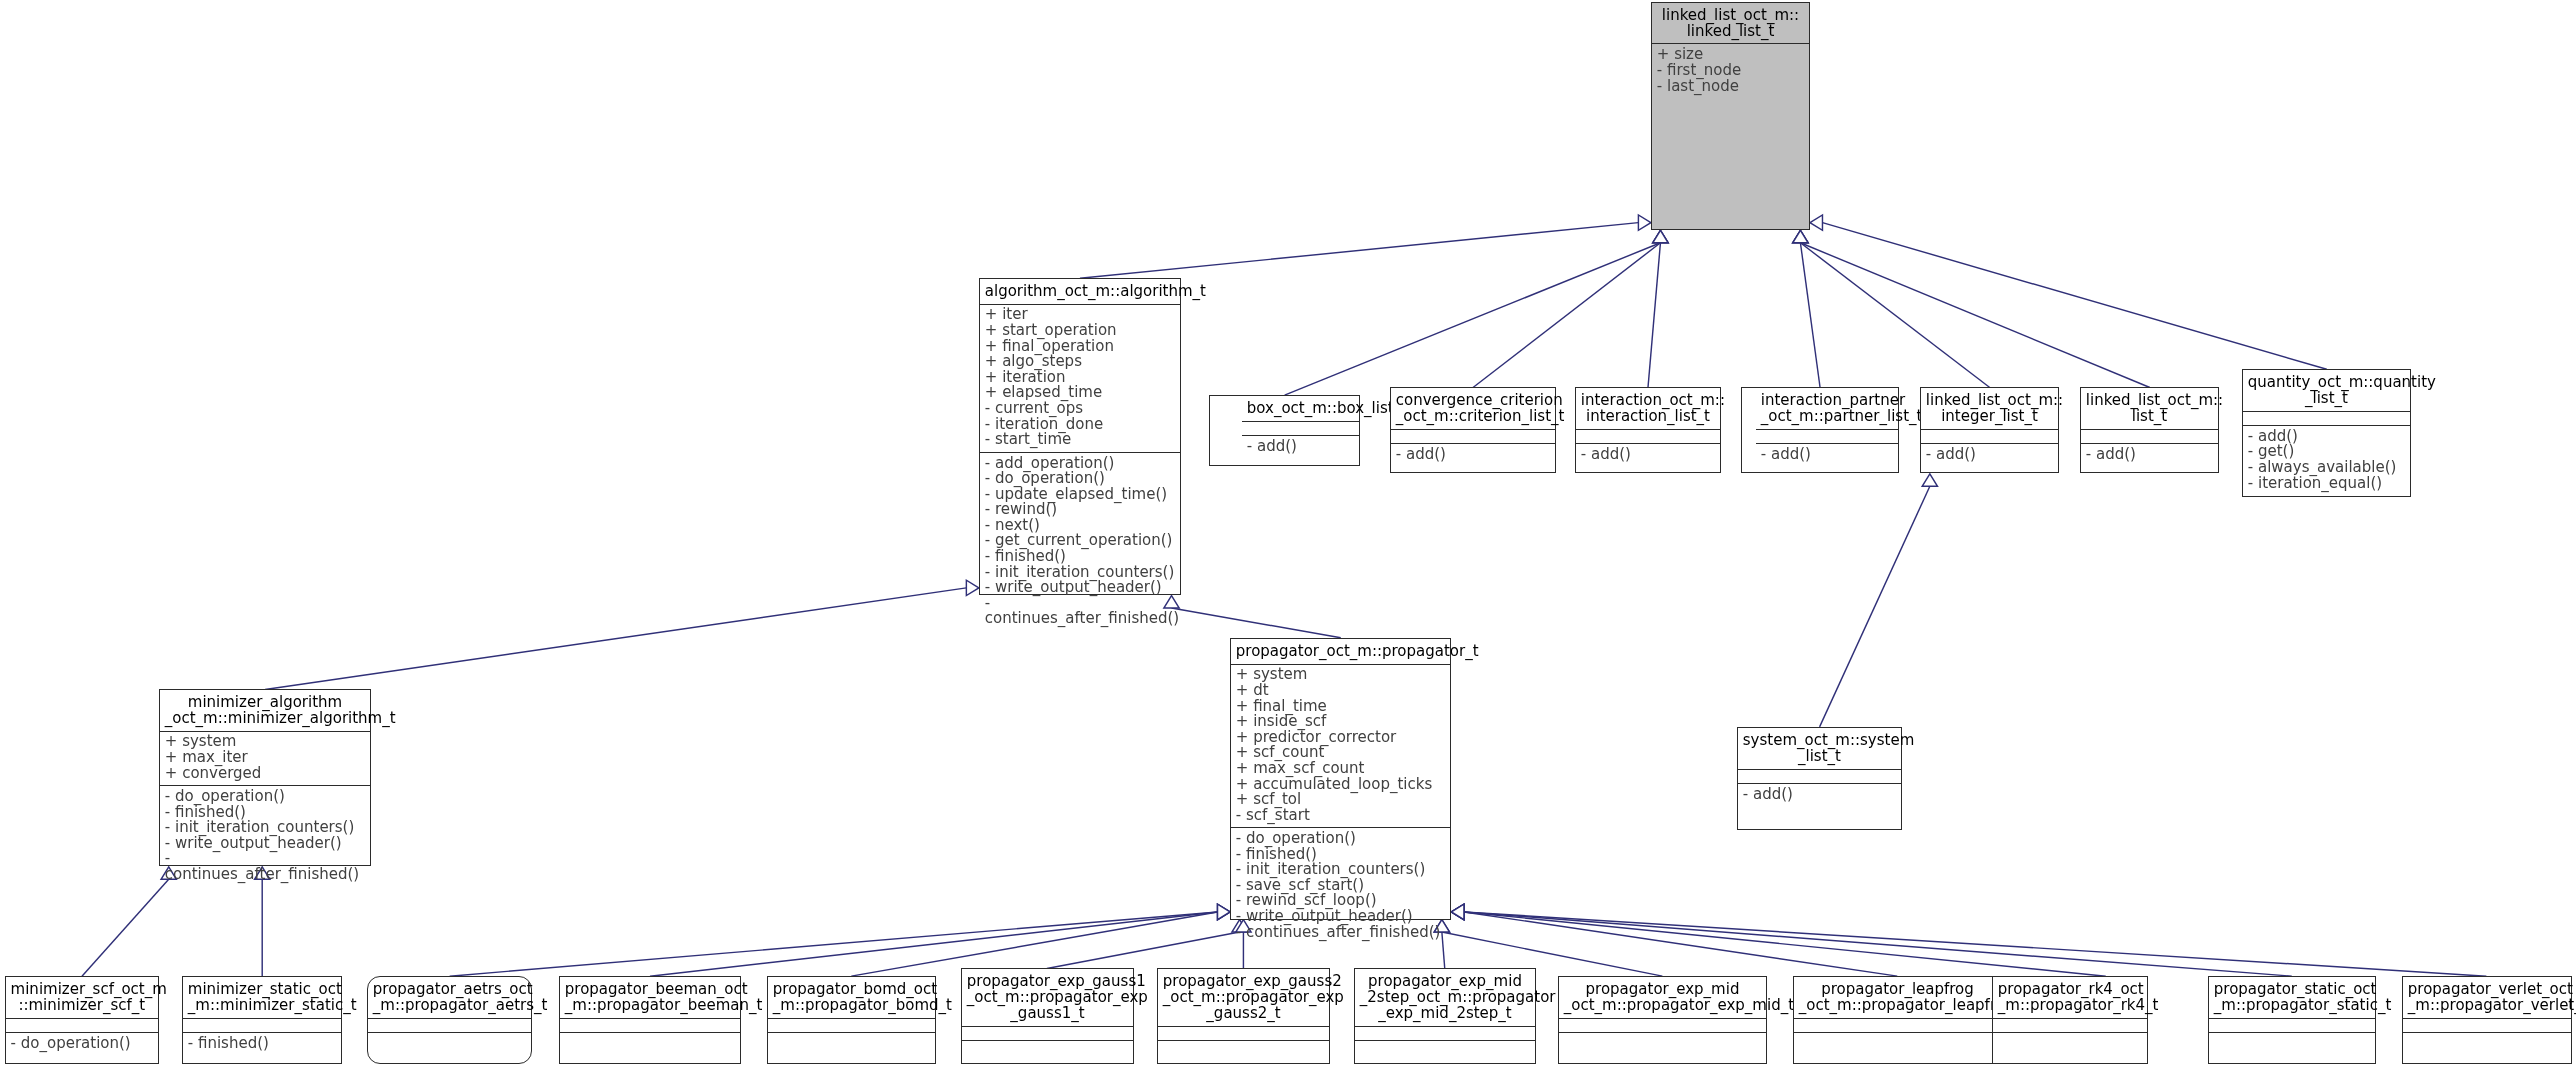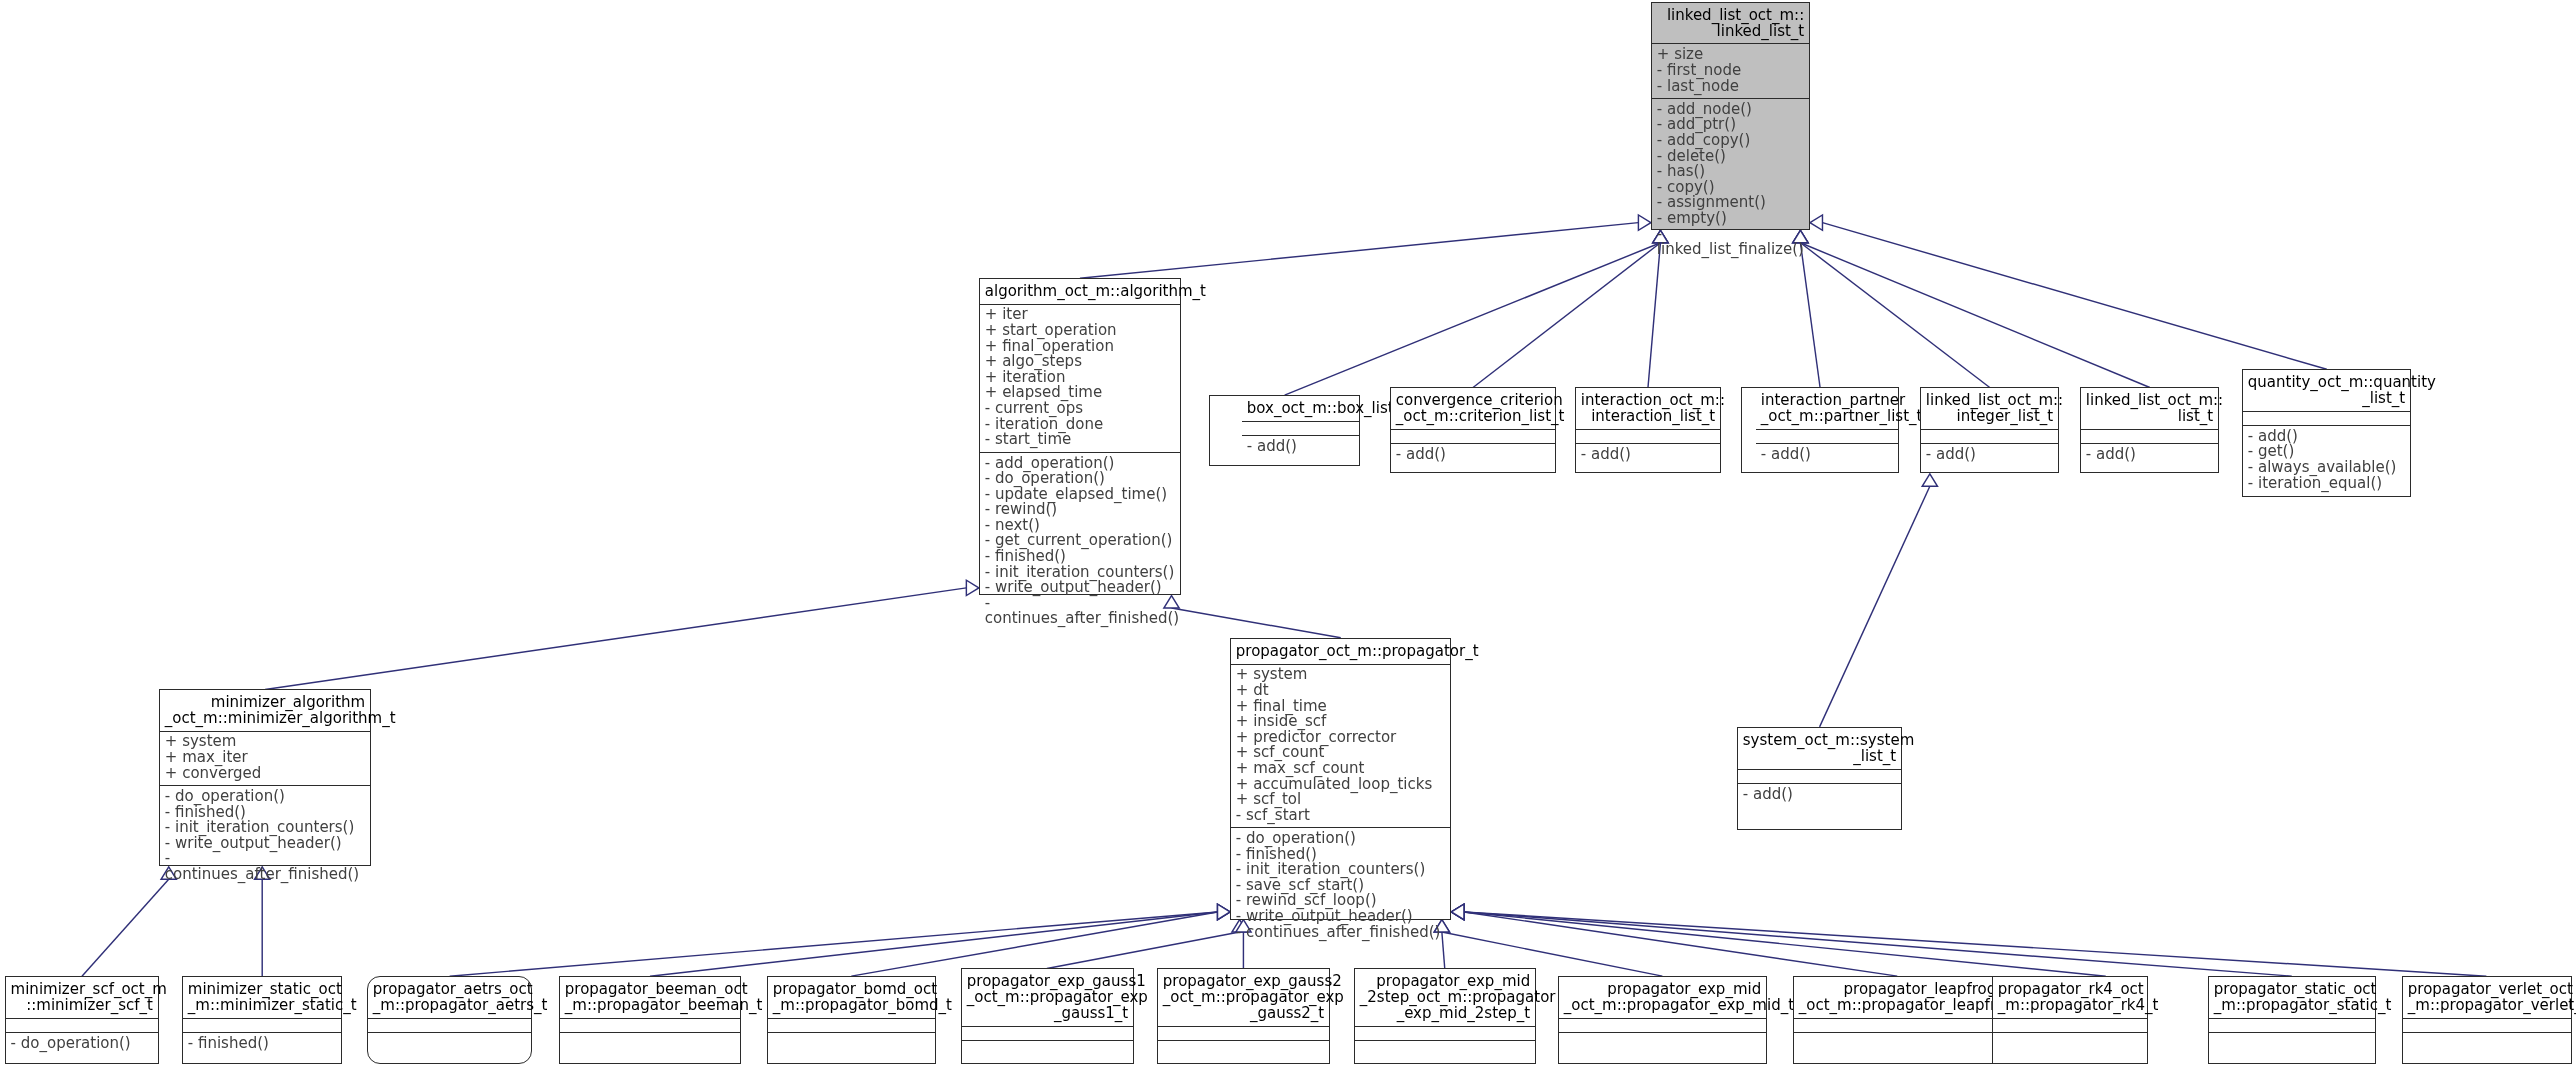--- a/index.html
+++ b/index.html
@@ -17,21 +17,21 @@
     box-sizing:border-box;
     font-size:0;
   }
   .node.highlight{background:#bfbfbf;}
   .sec{
     box-sizing:border-box;
     padding:2.9px 4.8px 3.8px 4.8px;
   }
   .sec + .sec{border-top:1.5px solid #2b2b2b;}
   .title{
-    text-align:right;
+    text-align:center;
     font-size:15px;
     line-height:16px;
     color:#000;
     padding:3.8px 4.8px 4.8px 4.8px;
     white-space:pre-line;
   }
   .attrs,.meths{
     font-size:15px;
     line-height:15.6px;
     color:#404040;
@@ -143,29 +143,20 @@
         <polygon points="1514,951 1527,943 1527,959" fill="#ffffff" stroke="#303078" stroke-width="1.5"></polygon>
       </g>
     </svg>
   <div id="node-layer">
       <div class="node highlight" style="left: 1651px; top: 1.9px; width: 159px; height: 228px;">
         <div class="sec title">linked_list_oct_m::
 linked_list_t</div>
         <div class="sec attrs">+ size
 - first_node
 - last_node</div>
-        <div class="sec meths">- add_node()
-- add_ptr()
-- add_copy()
-- delete()
-- has()
-- copy()
-- assignment()
-- empty()
-- linked_list_finalize()</div>
       </div>
       <div class="node" style="left: 979px; top: 278px; width: 202px; height: 317px;">
         <div class="sec title">algorithm_oct_m::algorithm_t</div>
         <div class="sec attrs">+ iter
 + start_operation
 + final_operation
 + algo_steps
 + iteration
 + elapsed_time
 - current_ops

